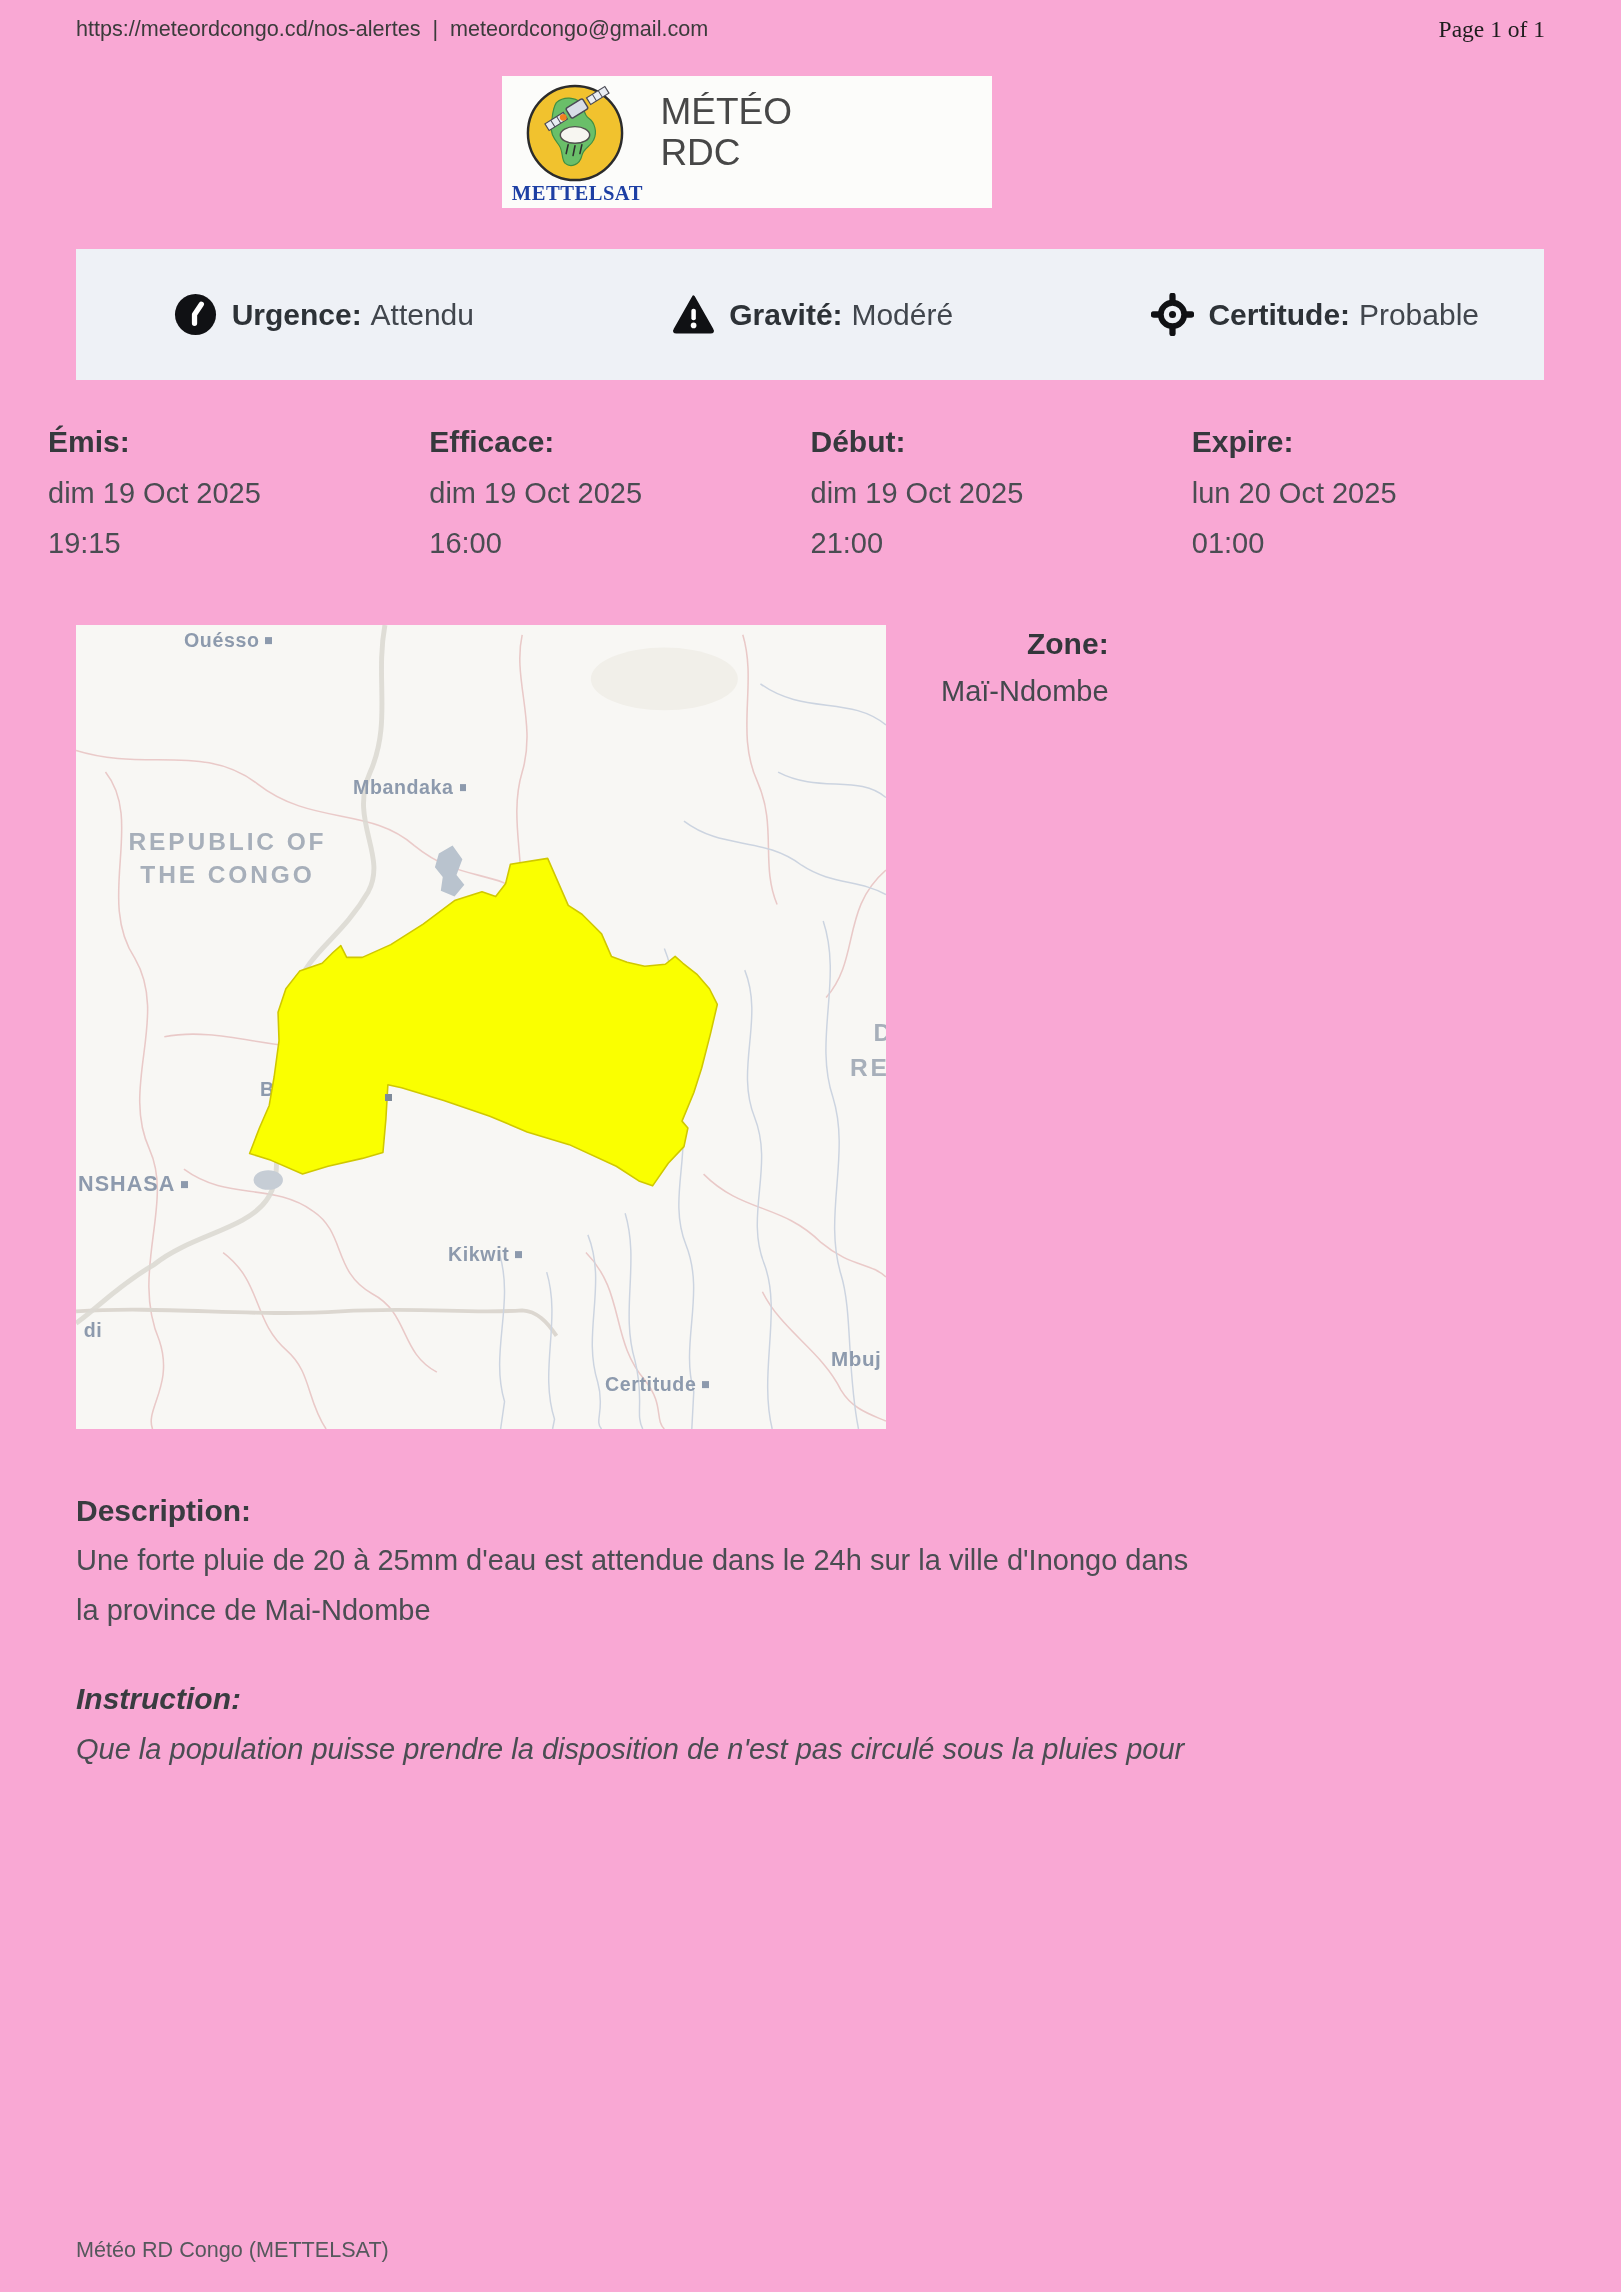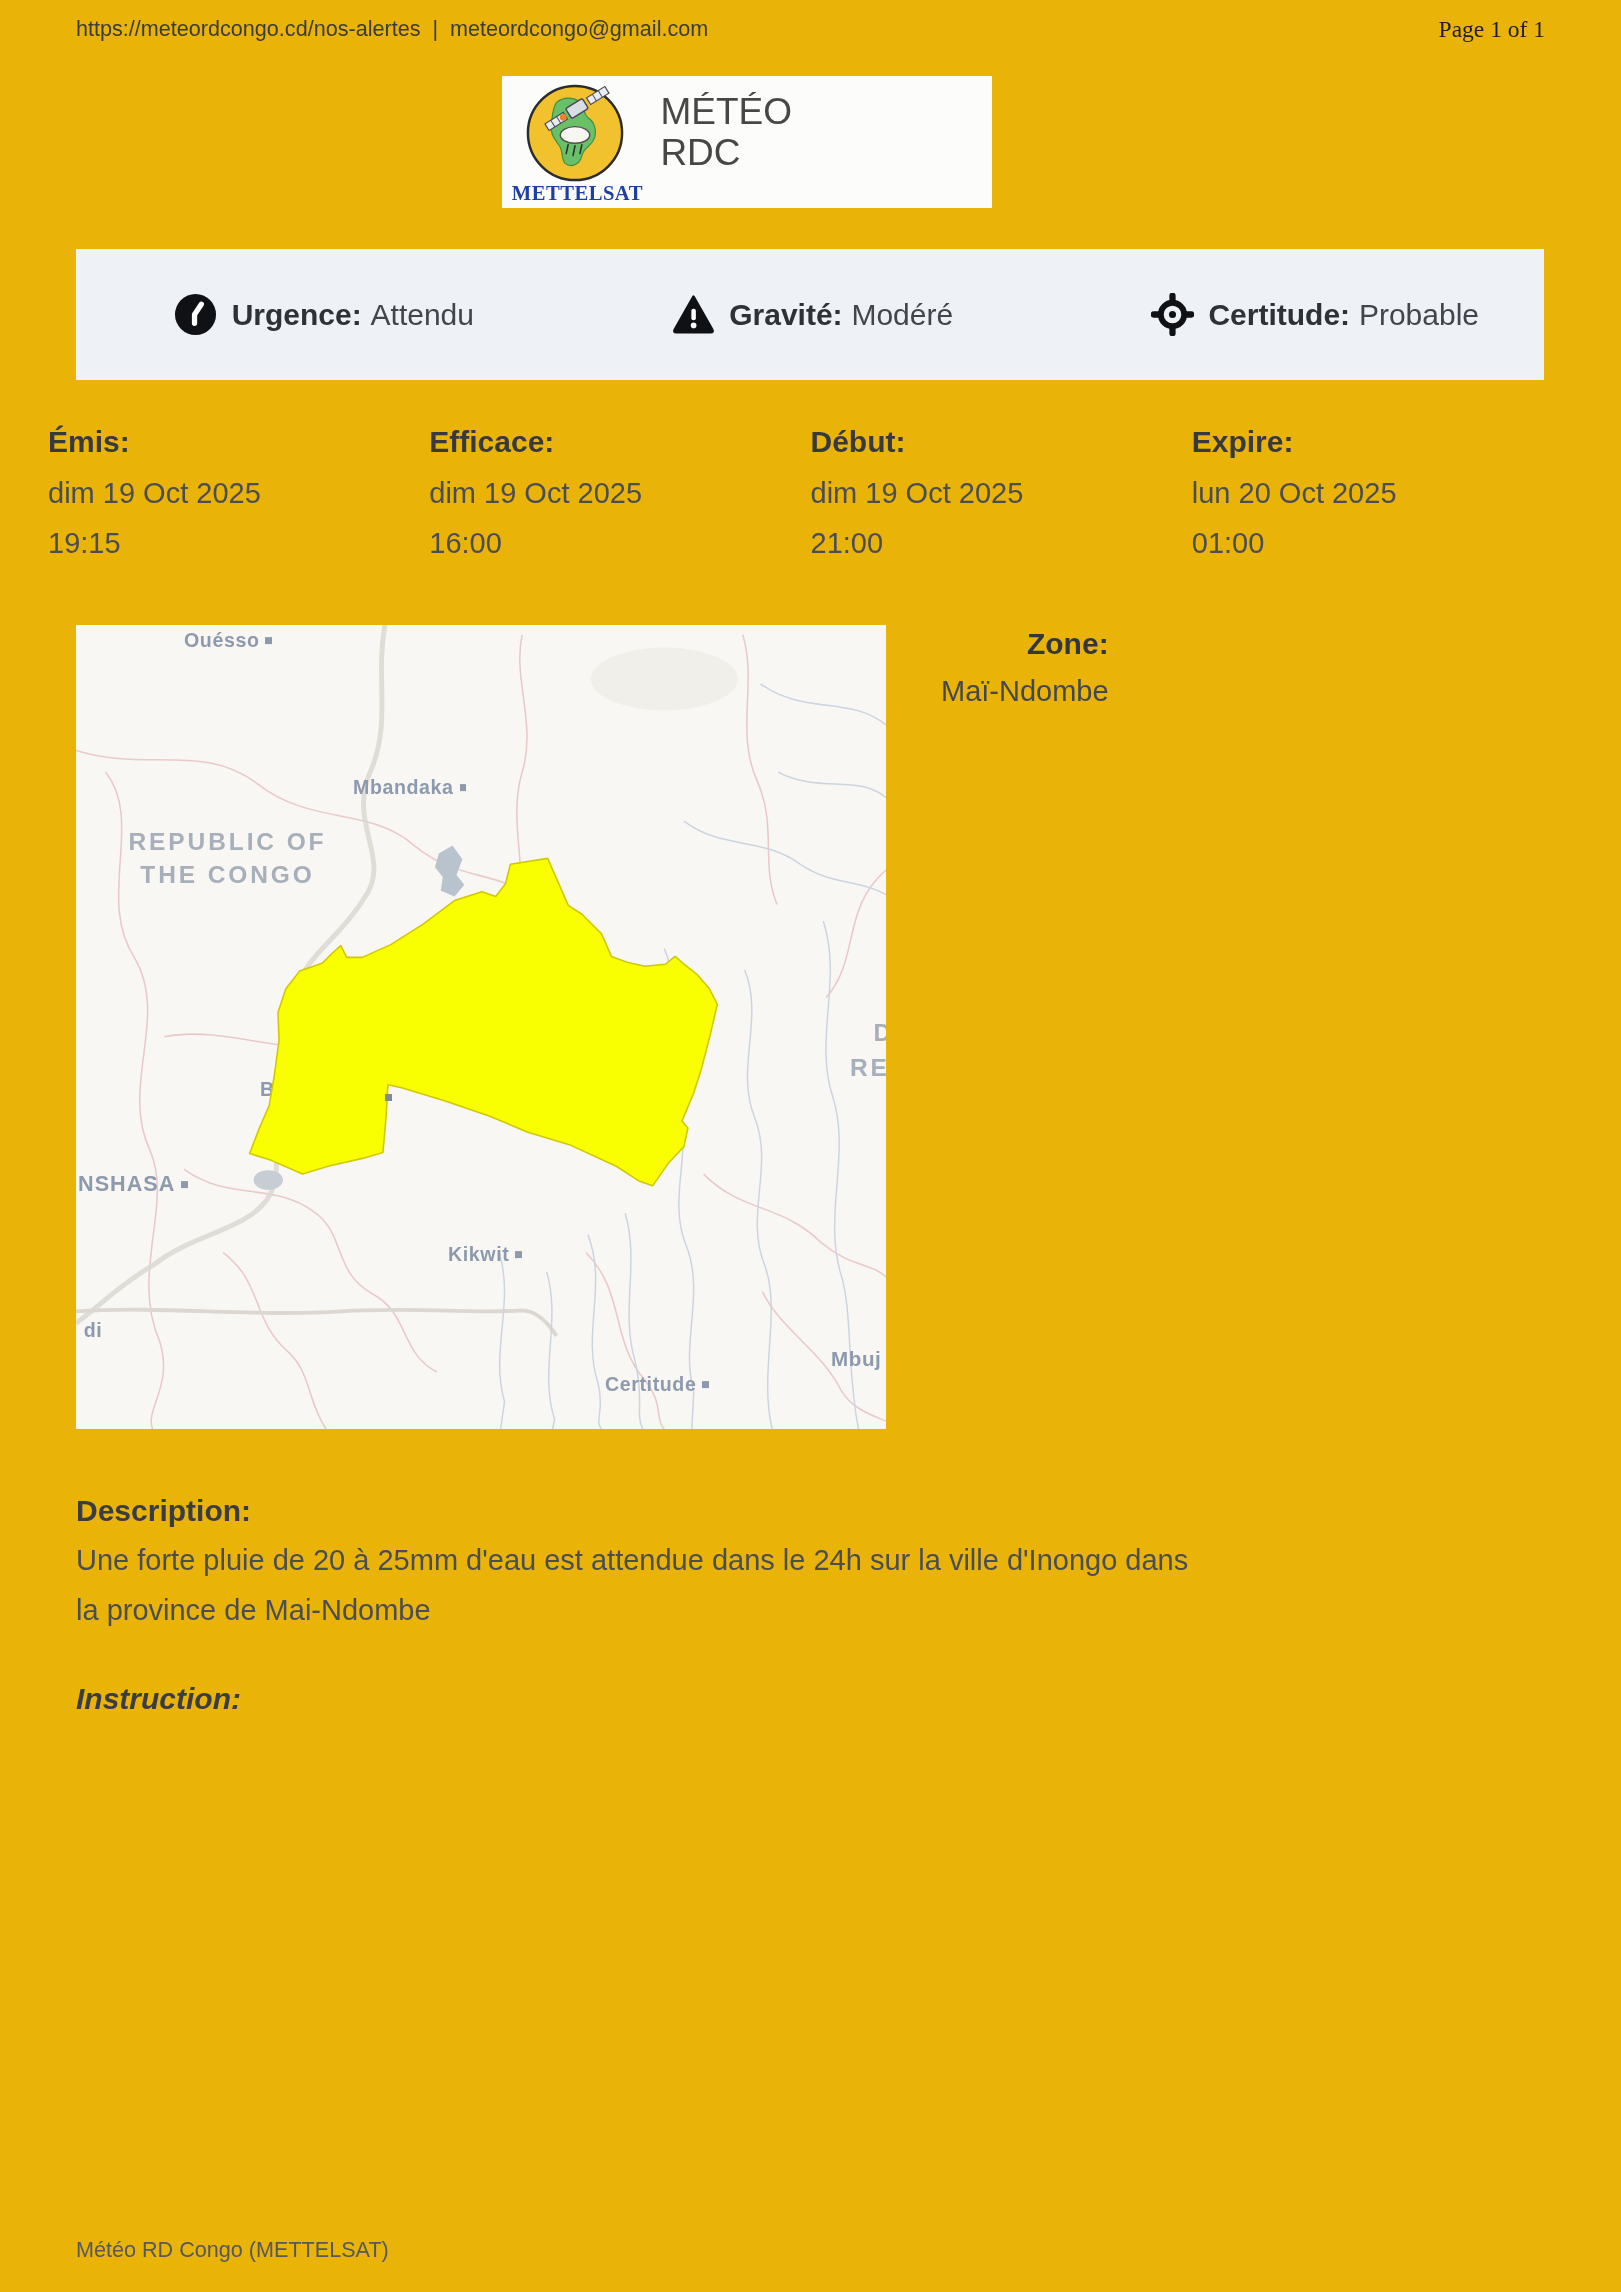--- a/index.html
+++ b/index.html
@@ -1,18 +1,18 @@
 <!DOCTYPE html>
 <html><head>
 <meta charset="utf-8">
 <style>
   * { margin:0; padding:0; box-sizing:border-box; }
   html,body { background:#ffffff; }
   .page {
-    position:relative; width:1621px; height:2293px; background:#eab308;
+    position:relative; width:1621px; height:2293px; background:#f9a8d4;
     font-family:"Liberation Sans", sans-serif; color:#43464b; overflow:hidden;
   }
   
   .hdr { display:flex; justify-content:space-between; align-items:flex-start; padding:15.7px 76px 0 76px; }
   .hdr-left { font-size:21.6px; color:#3b3b3b; letter-spacing:0; }
   .hdr-left span { margin-right:5.9px; }
   .hdr-right { font-family:"Liberation Serif", serif; font-size:23.5px; color:#1d1d1d; }
   
   .logo-row { margin:33px 0 0 502px; width:490px; display:flex; gap:21.6px; background:#fcfcfa; padding:5.9px 9.8px 3.9px 9.8px; }
   .logo-col { width:127px; text-align:center; }
@@ -213,18 +213,19 @@
   </div>
 
   <div class="section sec-desc">
     <div class="sec-head">Description:</div>
     <div class="sec-line">Une forte pluie de 20 à 25mm d'eau est attendue dans le 24h sur la ville d'Inongo dans</div>
     <div class="sec-line">la province de Mai-Ndombe</div>
   </div>
 
   <div class="section sec-instr">
     <div class="sec-head">Instruction:</div>
+    <div class="sec-line">Que la population puisse prendre la disposition de n'est pas circulé sous la pluies pour</div>
   </div>
 
   <div class="footer">Météo RD Congo (METTELSAT)</div>
 
 </div>
 
 
 </body></html>

